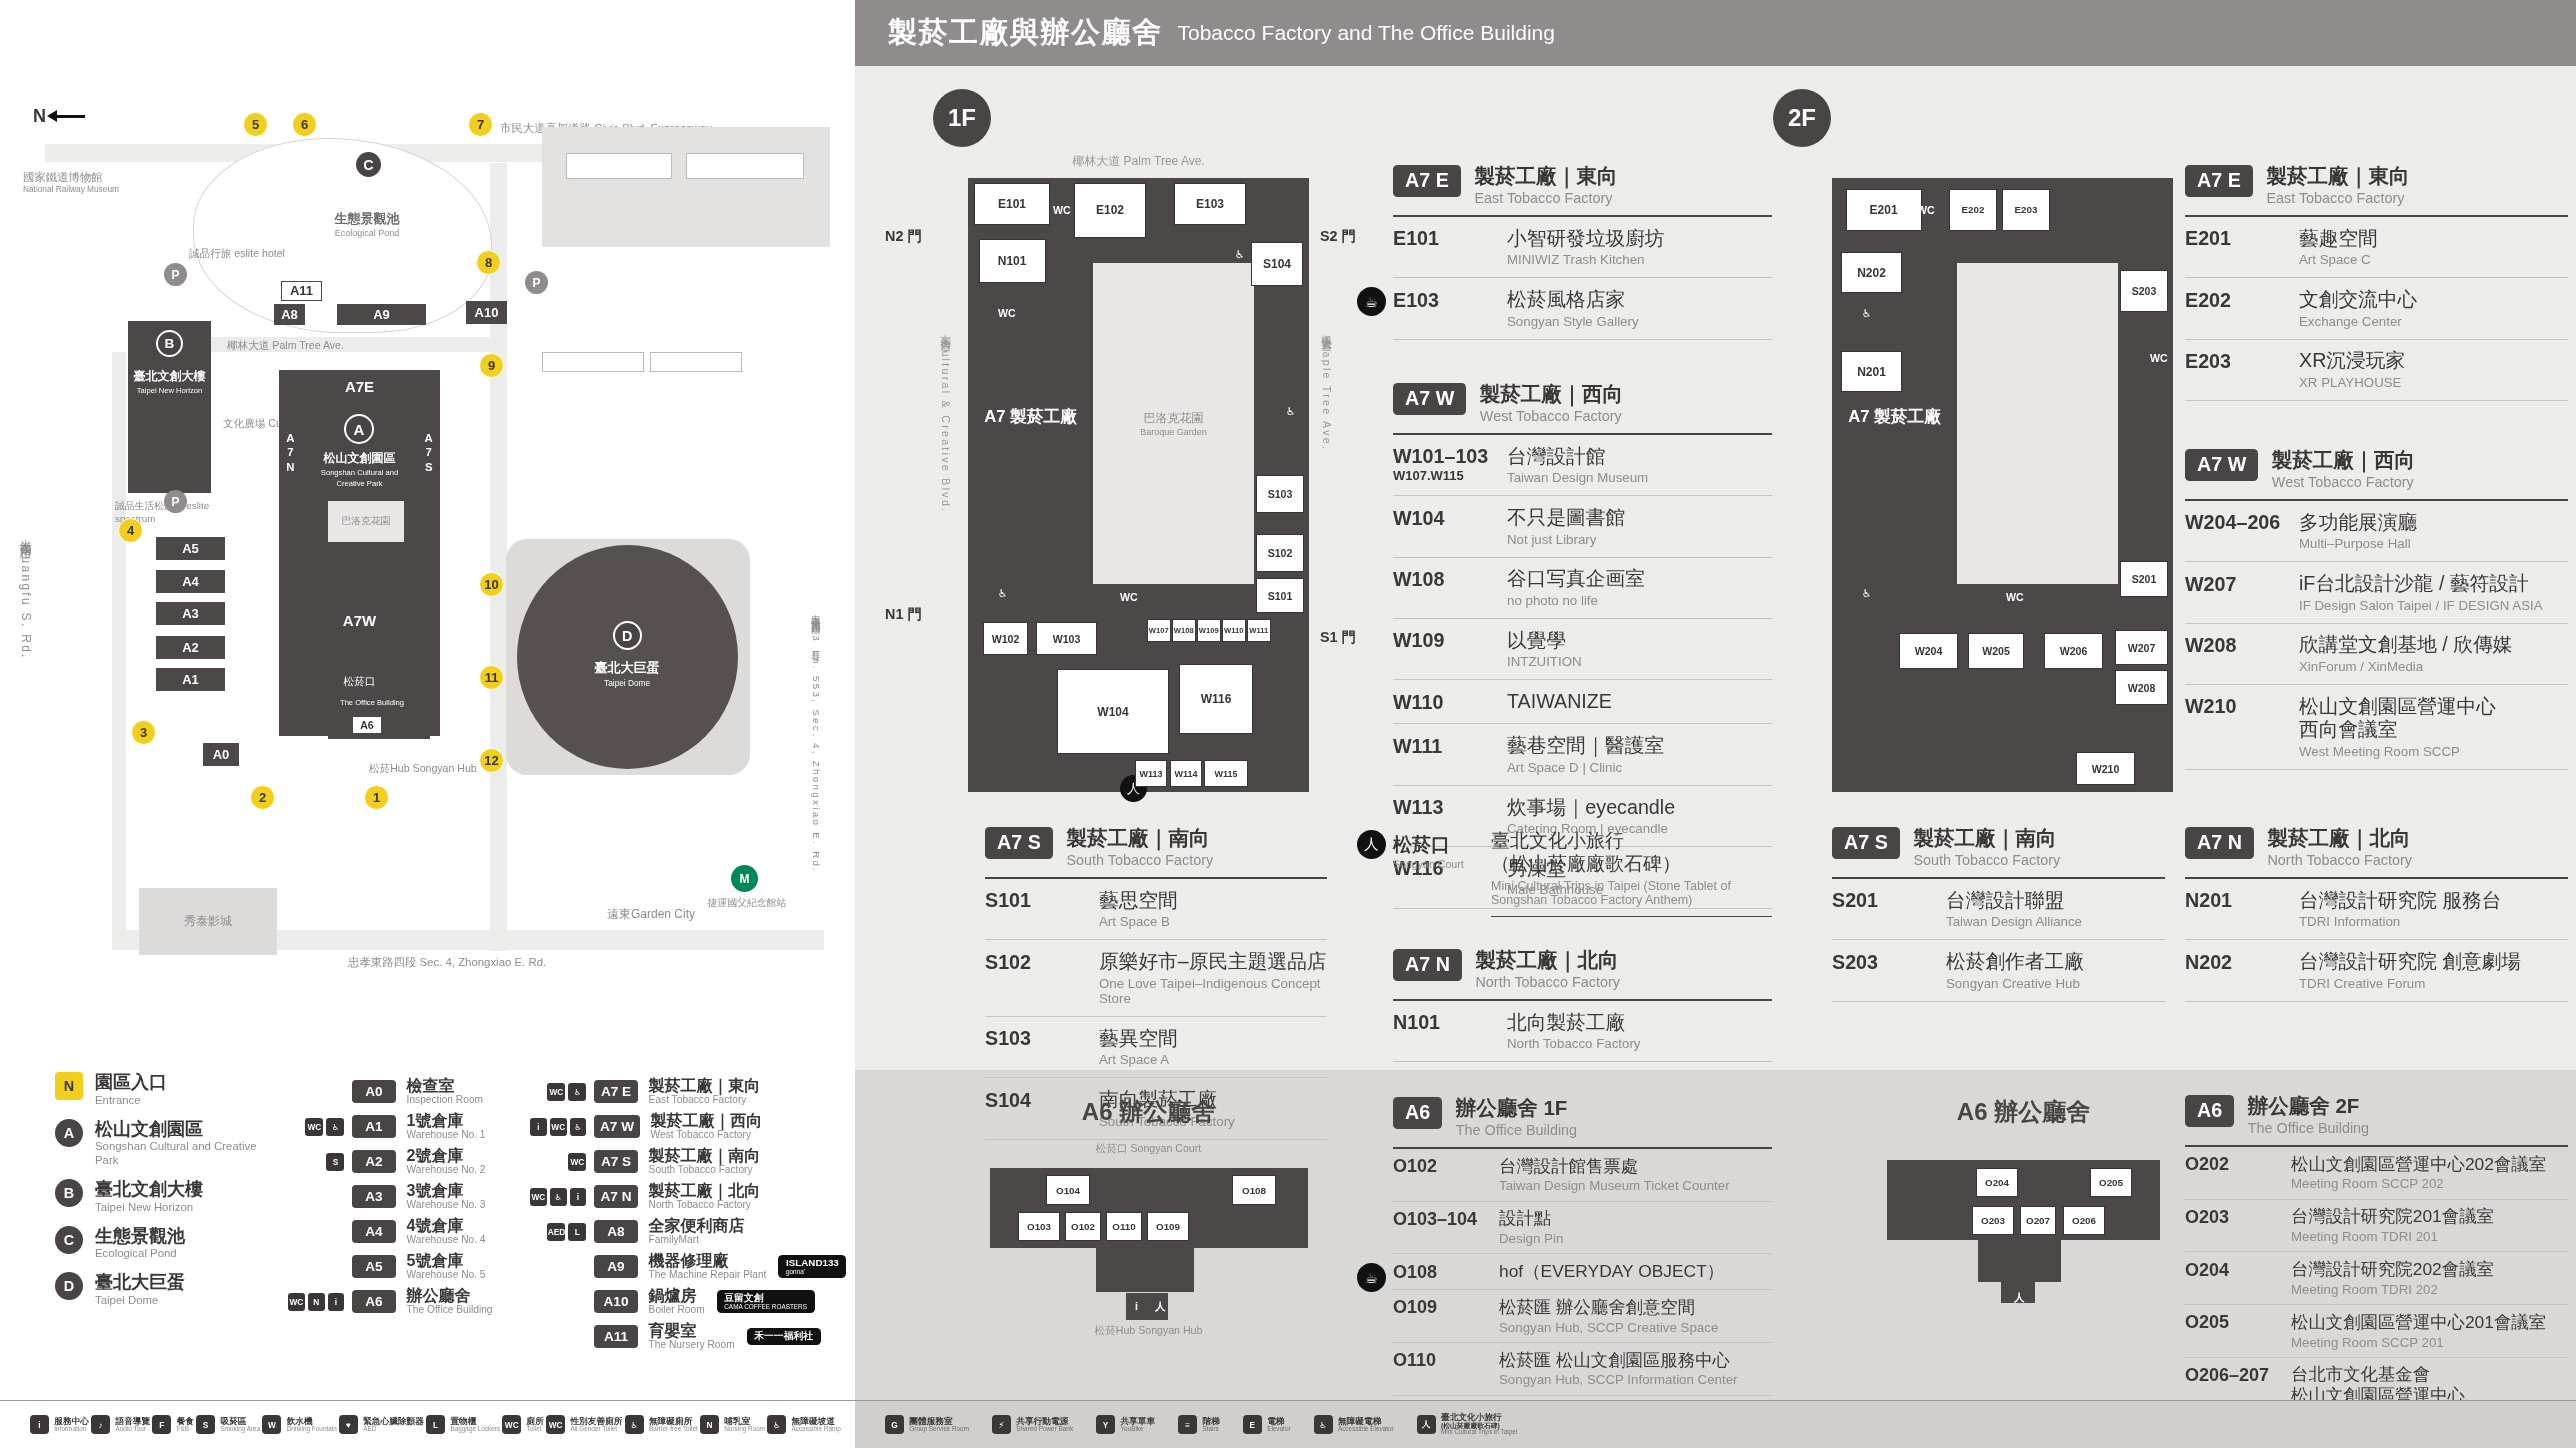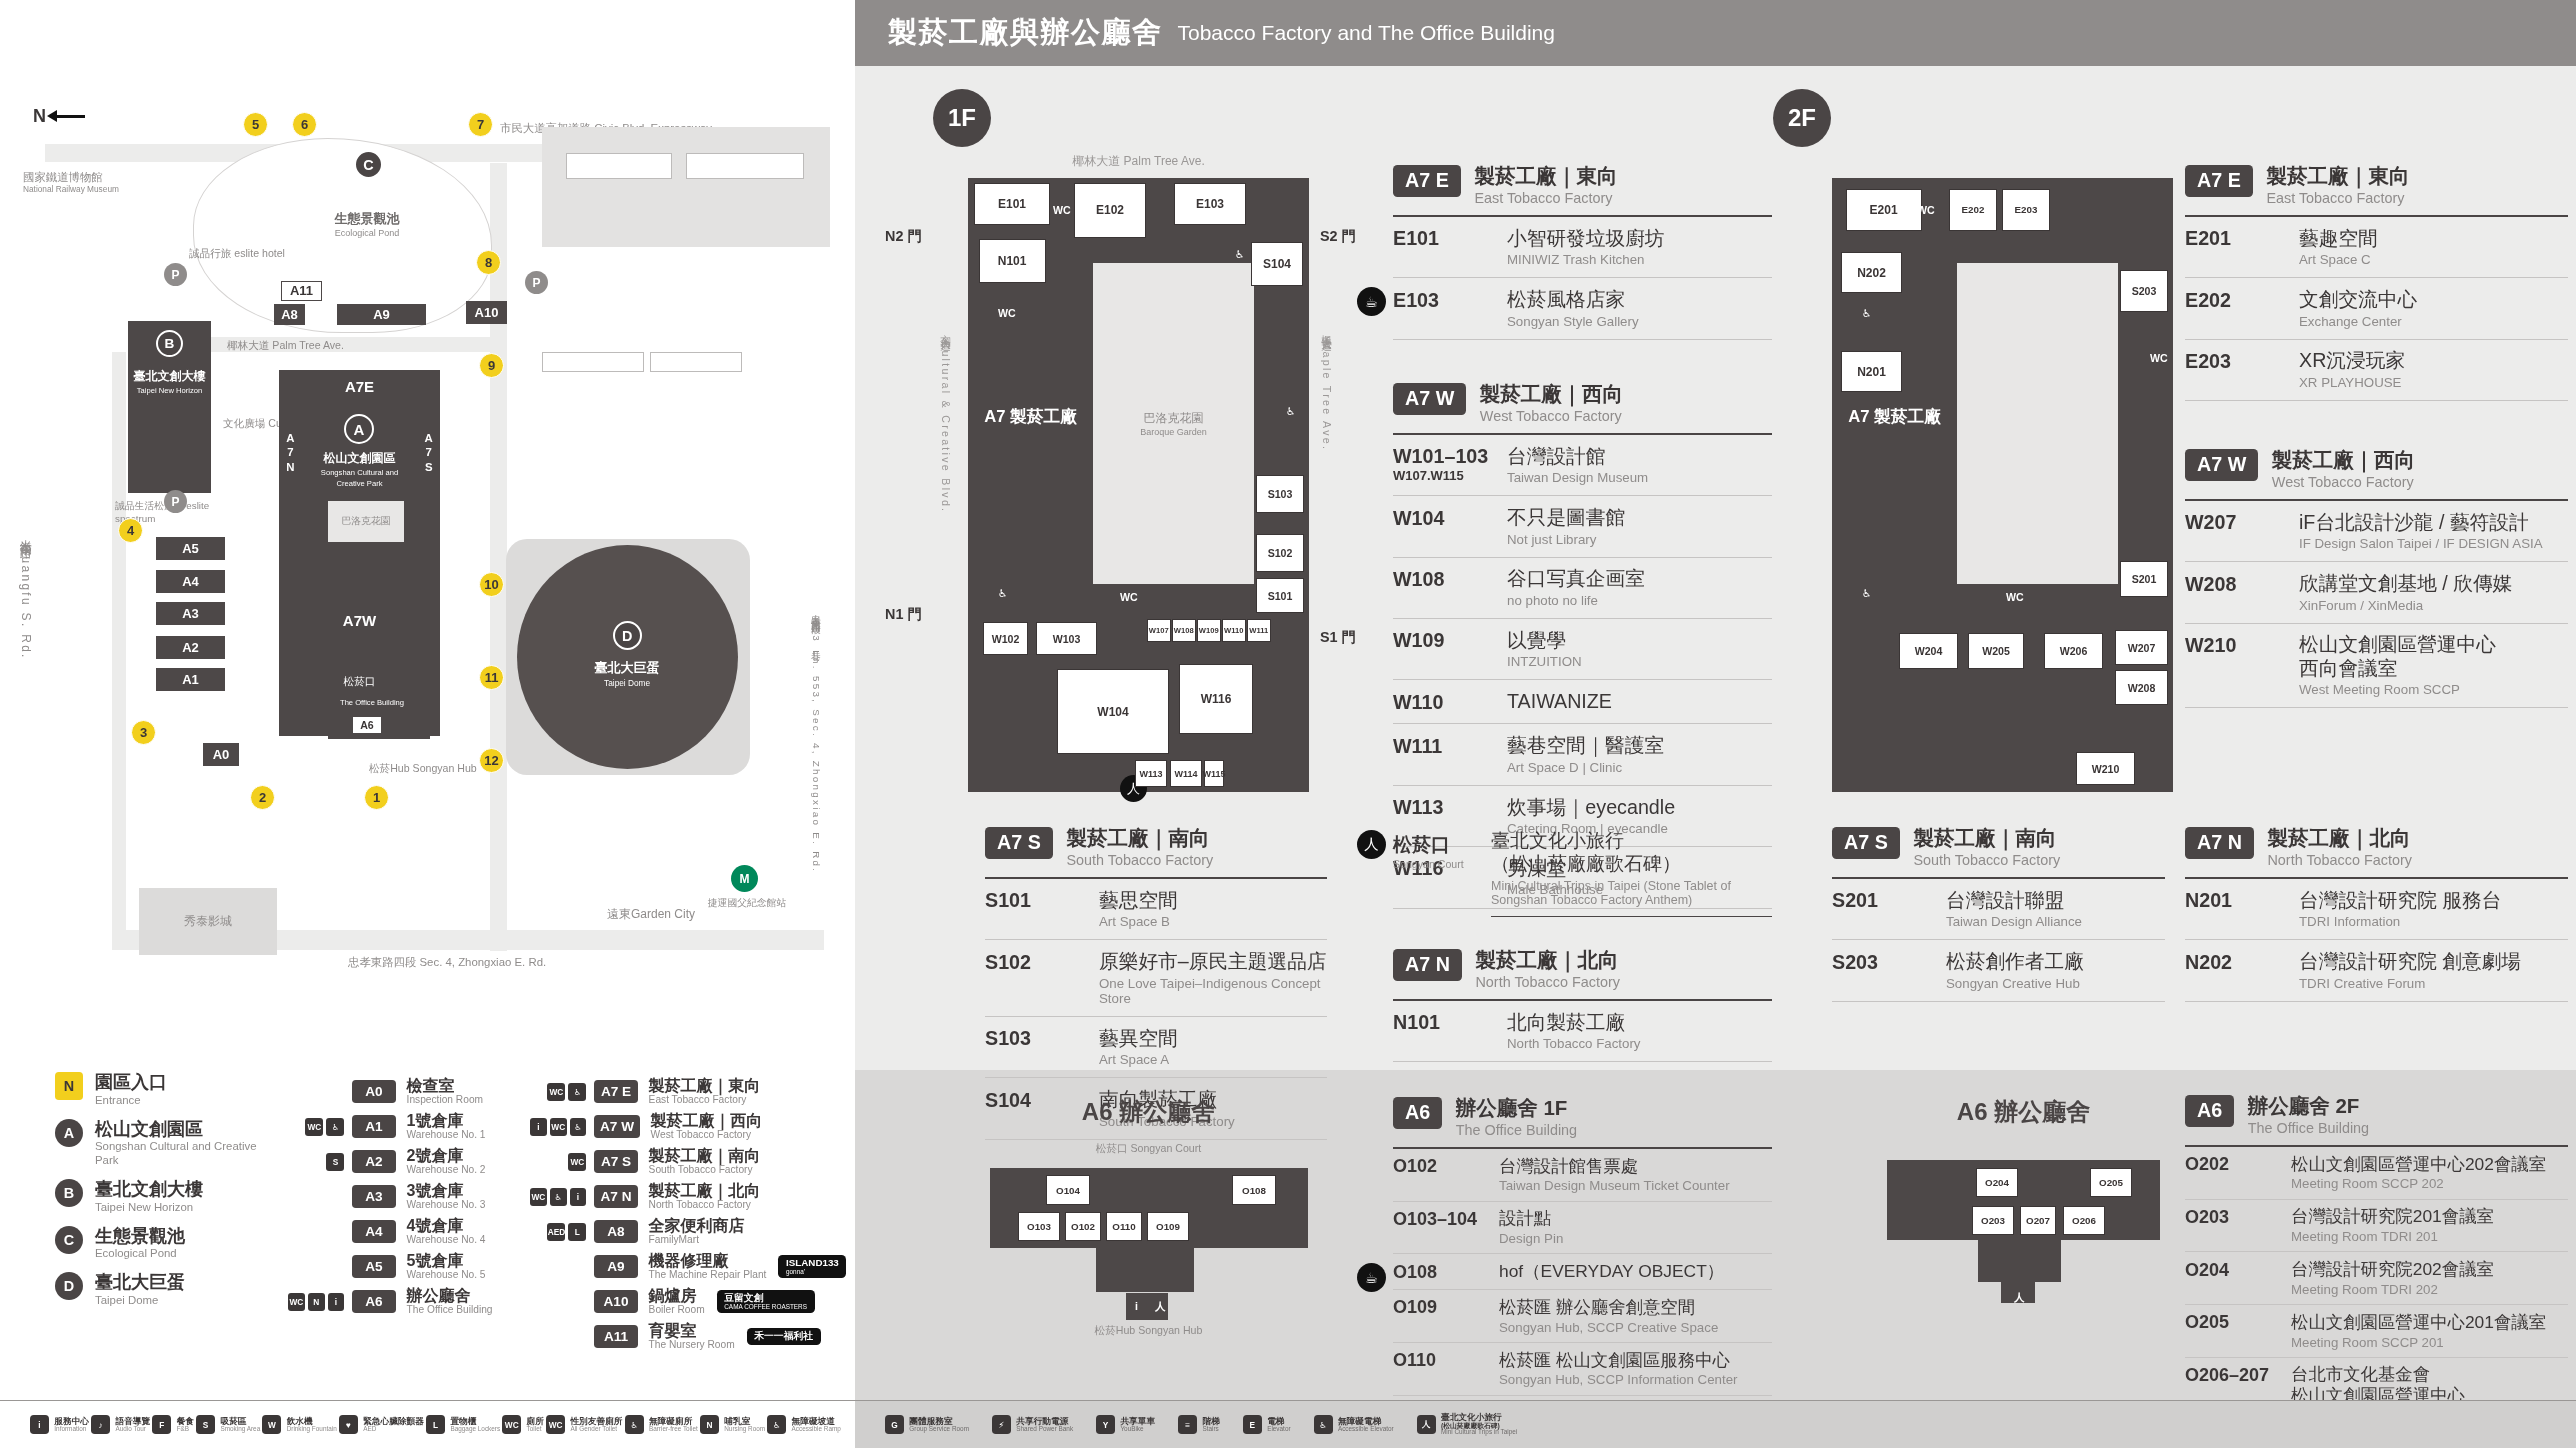--- a/index.html
+++ b/index.html
@@ -492,21 +492,21 @@
       <div class="room" style="left: 68px; top: 444px; width: 61px; height: 33px; font-size: 10.6px;">W103</div>
       <div class="room" style="left: 179px; top: 441px; width: 23.5px; height: 23px; font-size: 7.6px;">W107</div>
       <div class="room" style="left: 204px; top: 441px; width: 23.5px; height: 23px; font-size: 7.6px;">W108</div>
       <div class="room" style="left: 229px; top: 441px; width: 23.5px; height: 23px; font-size: 7.6px;">W109</div>
       <div class="room" style="left: 254px; top: 441px; width: 23.5px; height: 23px; font-size: 7.6px;">W110</div>
       <div class="room" style="left: 279px; top: 441px; width: 23.5px; height: 23px; font-size: 7.6px;">W111</div>
       <div class="room" style="left: 89px; top: 491px; width: 112px; height: 85px; font-size: 12px;">W104</div>
       <div class="room" style="left: 211px; top: 486px; width: 74px; height: 70px; font-size: 12px;">W116</div>
       <div class="room" style="left: 167px; top: 582px; width: 32px; height: 27px; font-size: 9px;">W113</div>
       <div class="room" style="left: 202px; top: 582px; width: 32px; height: 27px; font-size: 9px;">W114</div>
-      <div class="room" style="left: 236px; top: 582px; width: 20px; height: 27px; font-size: 9px;">W115</div>
+      <div class="room" style="left: 236px; top: 582px; width: 44px; height: 27px; font-size: 9px;">W115</div>
       <div class="pg" style="left: 85px; top: 26px;">WC</div>
       <div class="pg" style="left: 267px; top: 70px;">♿</div>
       <div class="pg" style="left: 30px; top: 129px;">WC</div>
       <div class="pg" style="left: 30px; top: 409px;">♿</div>
       <div class="pg" style="left: 152px; top: 413px;">WC</div>
       <div class="pg" style="left: 318px; top: 227px;">♿</div>
     </div>
 
   <div class="dir" style="left:1393px;top:165px;width:379px">
     <div class="dir-head">
@@ -890,20 +890,29 @@
   <div class="dir" style="left:2185px;top:449px;width:383px">
     <div class="dir-head">
       <span class="badge">A7 W</span>
       <div>
           <div class="zh">製菸工廠｜西向</div>
           <div class="en">West Tobacco Factory</div>
         </div>
     </div>
     <div>
 
+        <div class="dir-row">
+          <div class="code">
+            <div>W204–206</div>
+          </div>
+          <div class="names">
+            <div class="zh">多功能展演廳</div>
+            <div class="en">Multi–Purpose Hall</div>
+          </div>
+        </div>
 
         <div class="dir-row">
           <div class="code">
             <div>W207</div>
           </div>
           <div class="names">
             <div class="zh">iF台北設計沙龍 / 藝符設計</div>
             <div class="en">IF Design Salon Taipei / IF DESIGN ASIA</div>
           </div>
         </div>

